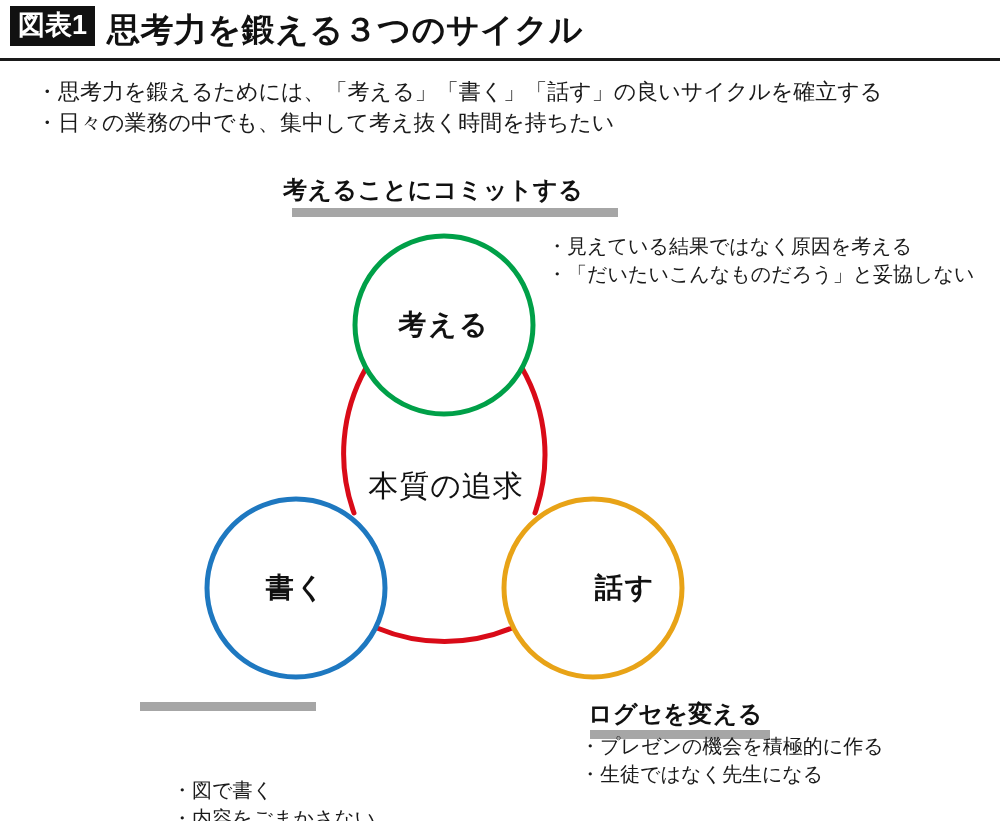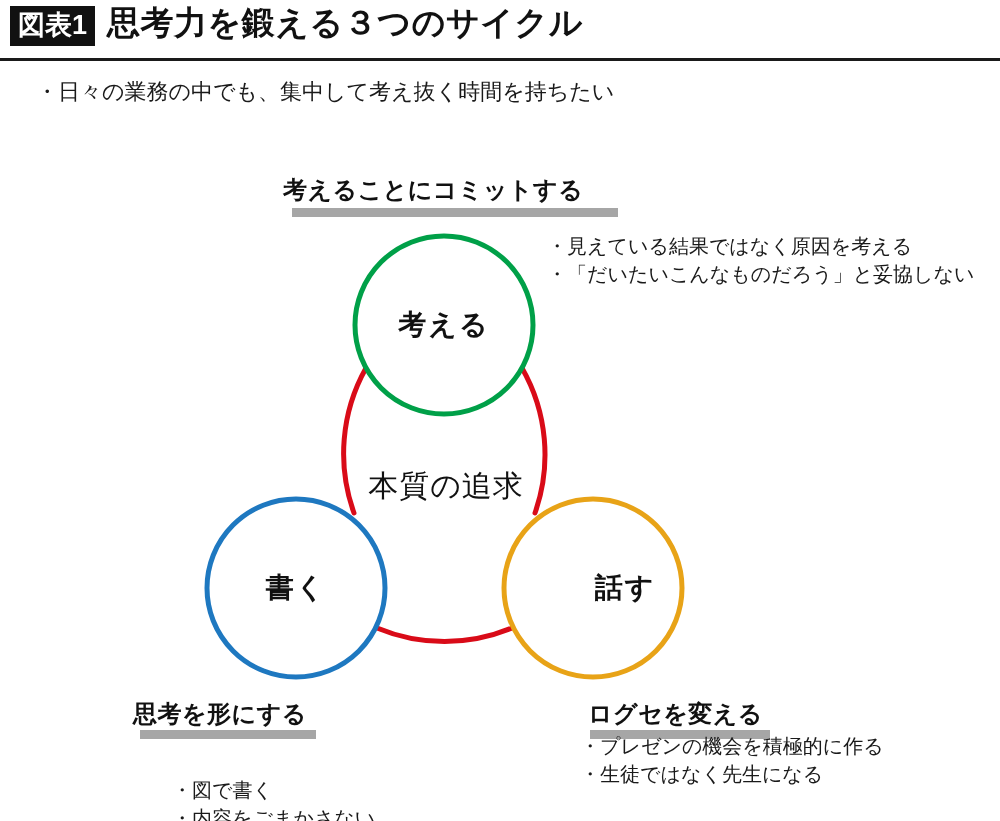--- a/index.html
+++ b/index.html
@@ -23,21 +23,21 @@
     left: 0; right: 0;
     top: 58px;
     height: 3px;
     background: #1a1a1a;
   }
   #title-row {
     position: absolute;
     left: 10px;
     top: 6px;
     display: flex;
-    align-items: flex-start;
+    align-items: flex-end;
     gap: 12px;
   }
   #figure-badge {
     background: #111111;
     color: #ffffff;
     font-size: 27px;
     font-weight: 700;
     line-height: 1;
     padding: 6px 8px 7px 8px;
     letter-spacing: 0px;
@@ -147,20 +147,21 @@
 </head>
 <body>
 
 <div id="title-row">
   <span id="figure-badge">図表1</span>
   <span id="title-text">思考力を鍛える３つのサイクル</span>
 </div>
 <div id="header-rule"></div>
 
 <div id="lead">
+  <div class="lead-line">・思考力を鍛えるためには、「考える」「書く」「話す」の良いサイクルを確立する</div>
   <div class="lead-line">・日々の業務の中でも、集中して考え抜く時間を持ちたい</div>
 </div>
 
 <svg id="diagram" viewBox="0 0 1000 821" width="1000" height="821">
 
   <path d="M 522 368 A 175 175 0 0 1 535 513" fill="none" stroke="#D90B18" stroke-width="5" stroke-linecap="round"></path>
 
   <path d="M 512 628 A 175 175 0 0 1 377 628" fill="none" stroke="#D90B18" stroke-width="5" stroke-linecap="round"></path>
 
   <path d="M 354 513 A 175 175 0 0 1 366 368" fill="none" stroke="#D90B18" stroke-width="5" stroke-linecap="round"></path>
@@ -178,21 +179,20 @@
 <div class="section-head" id="head-top">
   <span class="head-text">考えることにコミットする</span>
   <span class="head-bar" style="background: rgb(166, 166, 166);"></span>
 </div>
 <div class="bullets" id="bullets-top">
   <div class="b-line">・見えている結果ではなく原因を考える</div>
   <div class="b-line">・「だいたいこんなものだろう」と妥協しない</div>
 </div>
 
 <div class="section-head" id="head-left">
-  <span class="head-text">思考を形にする</span>
   <span class="head-bar" style="background: rgb(166, 166, 166);"></span>
 </div>
 <div class="bullets" id="bullets-left">
   <div class="b-line">・図で書く</div>
   <div class="b-line">・内容をごまかさない</div>
 </div>
 
 <div class="section-head" id="head-right">
   <span class="head-text">ログセを変える</span>
   <span class="head-bar" style="background: rgb(166, 166, 166);"></span>

